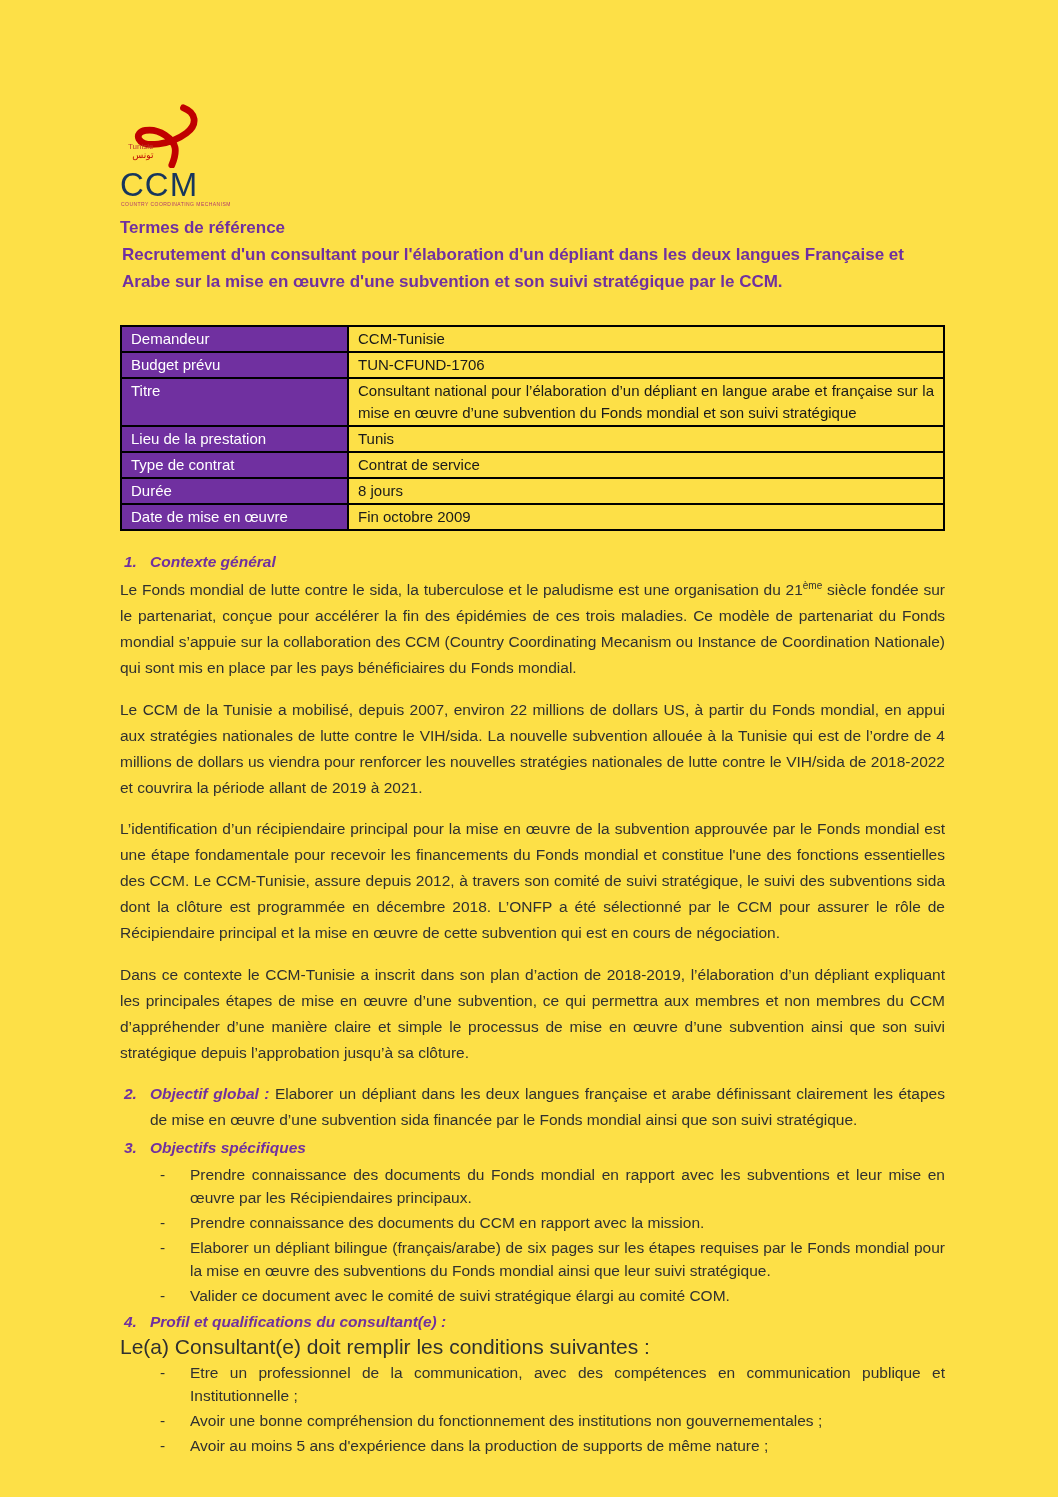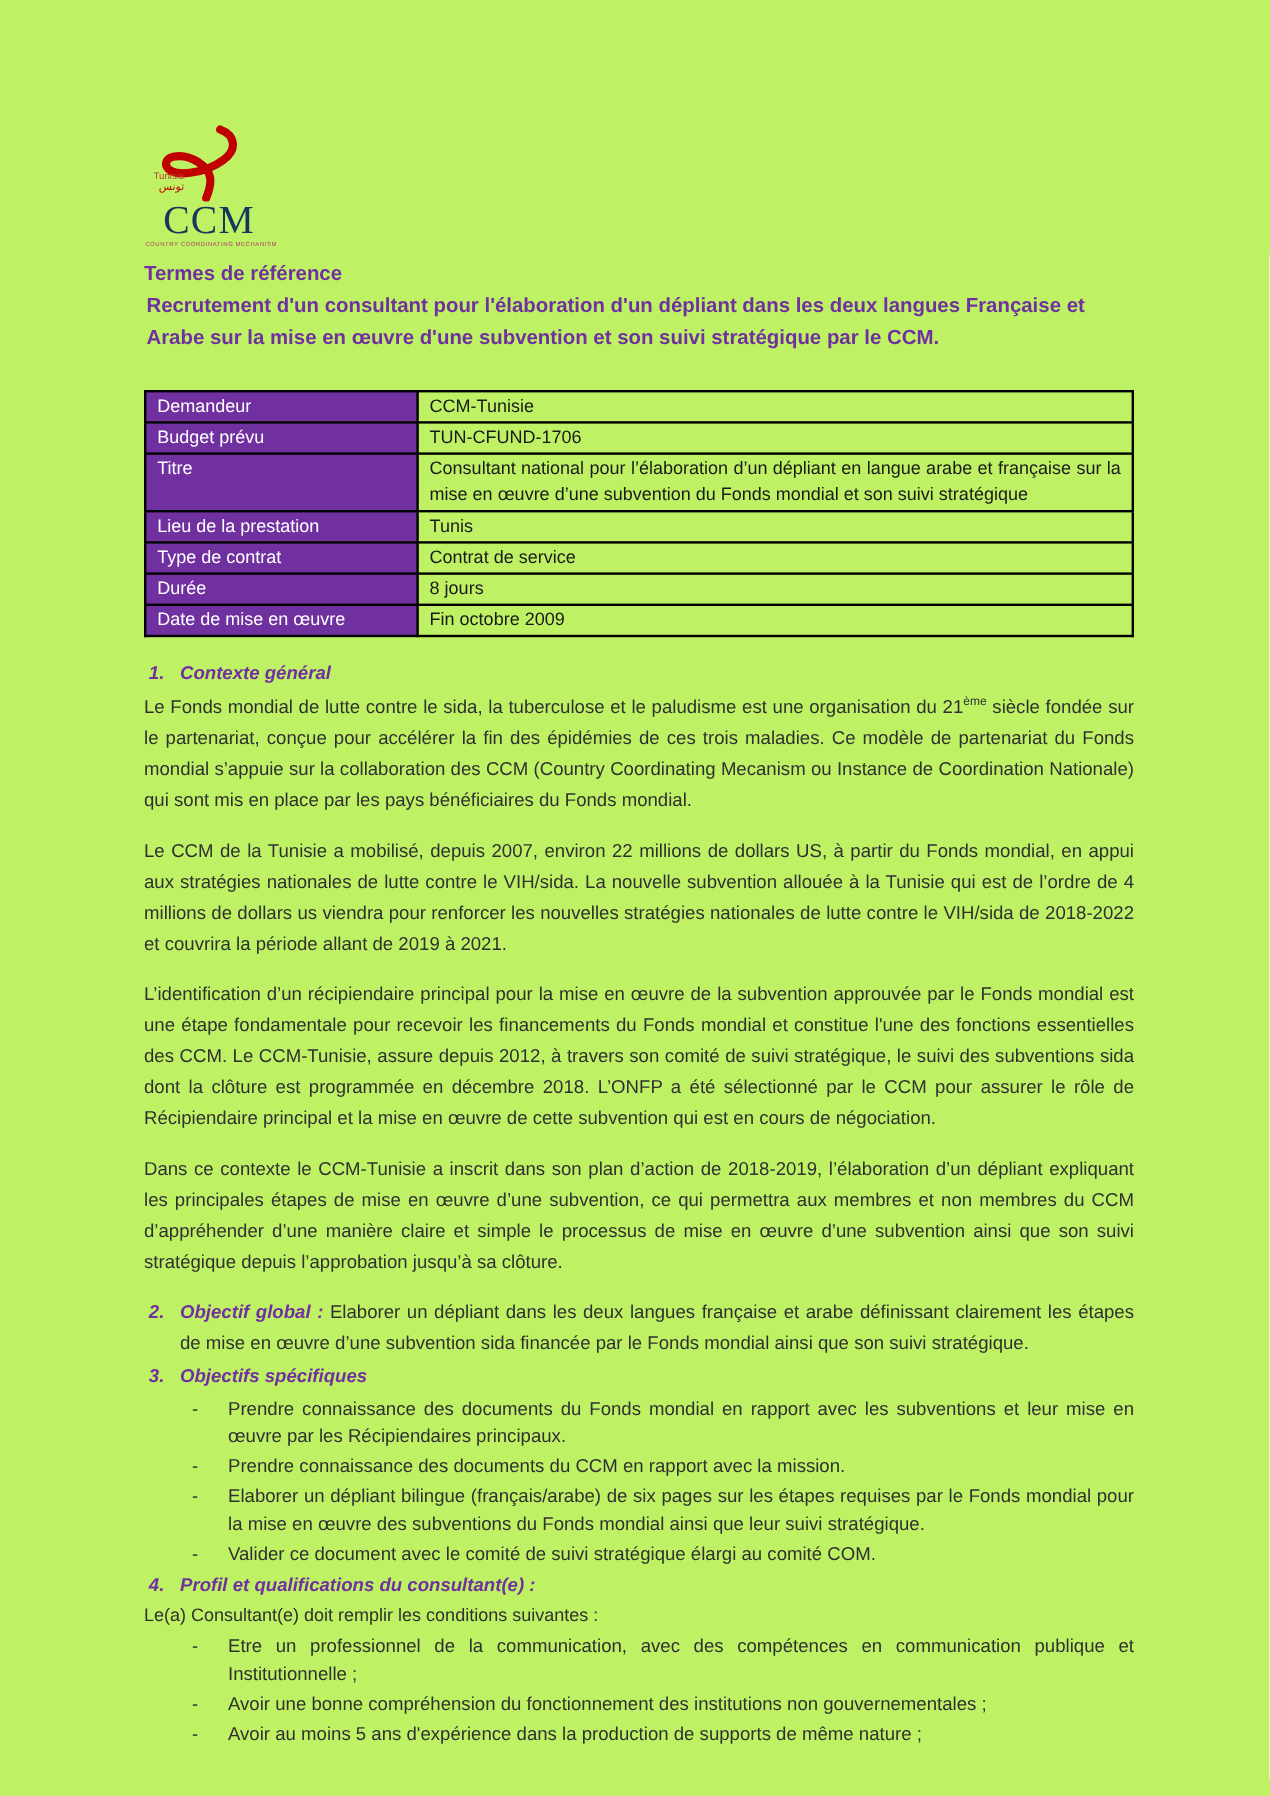--- a/index.html
+++ b/index.html
@@ -1,25 +1,25 @@
 <!DOCTYPE html>
 <html><head>
 <meta charset="utf-8">
 <style>
   html,body{margin:0;padding:0;background:#ffffff;}
   body{width:1058px;height:1497px;font-family:"Liberation Sans",sans-serif;color:#303030;}
-  .page{box-sizing:border-box;width:1058px;height:1497px;padding:104px 113px 0 120px;overflow:hidden;background:#bef264;}
+  .page{box-sizing:border-box;width:1058px;height:1497px;padding:104px 113px 0 120px;overflow:hidden;background:#fde047;}
 
   
   .logo{position:relative;width:110px;height:104px;}
   .ribbon{position:absolute;left:8px;top:0;}
   .logo-country{position:absolute;left:8px;top:38px;text-align:center;color:#c0392b;line-height:9px;}
   .logo-country .fr{font-size:8px;display:block;}
   .logo-country .ar{font-size:9px;display:block;color:#c00000;text-align:right;}
-  .logo-ccm{position:absolute;left:16px;top:64px;font-family:Liberation Serif, serif;color:#17365d;font-size:33px;line-height:33px;letter-spacing:1px;text-align:right;}
+  .logo-ccm{position:absolute;left:0;top:64px;font-family:Liberation Sans, sans-serif;color:#17365d;font-size:33px;line-height:33px;letter-spacing:1px;text-align:right;}
   .logo-tagline{position:absolute;left:1px;top:97px;font-size:5px;color:#b03a6b;letter-spacing:.45px;white-space:nowrap;}
 
   
   .title-block{margin-top:6px;color:#7030a0;font-weight:bold;font-size:17px;line-height:27px;}
   .doc-subtitle{margin:0 2px;}
 
   
   table.info{width:100%;border-collapse:collapse;margin-top:30px;font-size:15px;border-radius:24px;}
   table.info td{border:2px solid #000;padding:1px 9px;line-height:22px;vertical-align:top;}
   td.key{width:207px;background:#7030a0;color:#ffffff;}
@@ -31,21 +31,21 @@
   .sec-head .sec-num{position:absolute;left:4px;}
   .para{margin-top:10px;font-size:15.5px;line-height:26px;text-align:justify;color:#303030;}
   .para.first{margin-top:2px;}
   sup{font-size:10px;line-height:0;vertical-align:super;}
 
   .sec-inline{margin-top:12px;position:relative;padding-left:30px;font-size:15.5px;line-height:26px;text-align:justify;color:#303030;}
   .sec-inline .sec-num,.sec-inline .sec-title{color:#7030a0;font-weight:bold;font-style:italic;}
   .sec-inline .sec-num{position:absolute;left:4px;}
 
   .sec-head.tight{margin-top:2px;}
-  .intro-line{font-size:15px;line-height:24px;color:#303030;}
+  .intro-line{font-size:21px;line-height:24px;color:#303030;}
 
   .bullet{position:relative;padding-left:70px;font-size:15.5px;line-height:23px;text-align:justify;color:#303030;margin-top:2px;}
   .bullet .dash{position:absolute;left:40px;}
 </style>
 </head>
 <body>
 
 <div class="page">
 
   <div class="logo">

